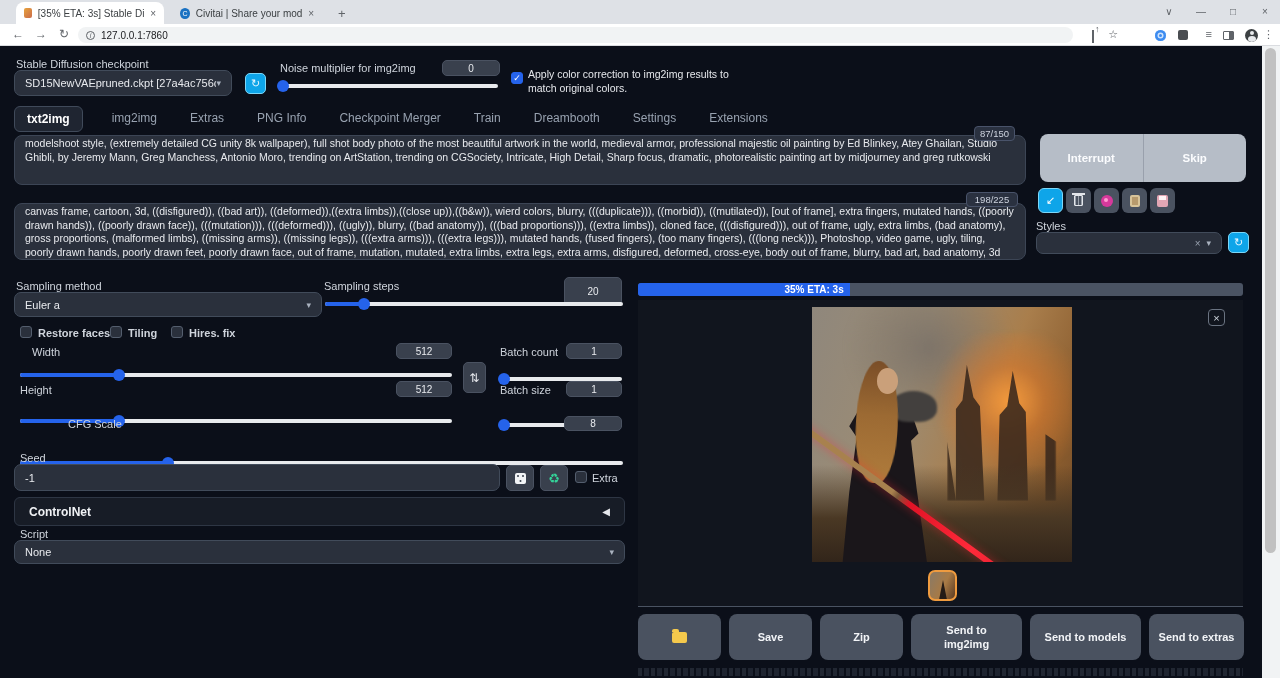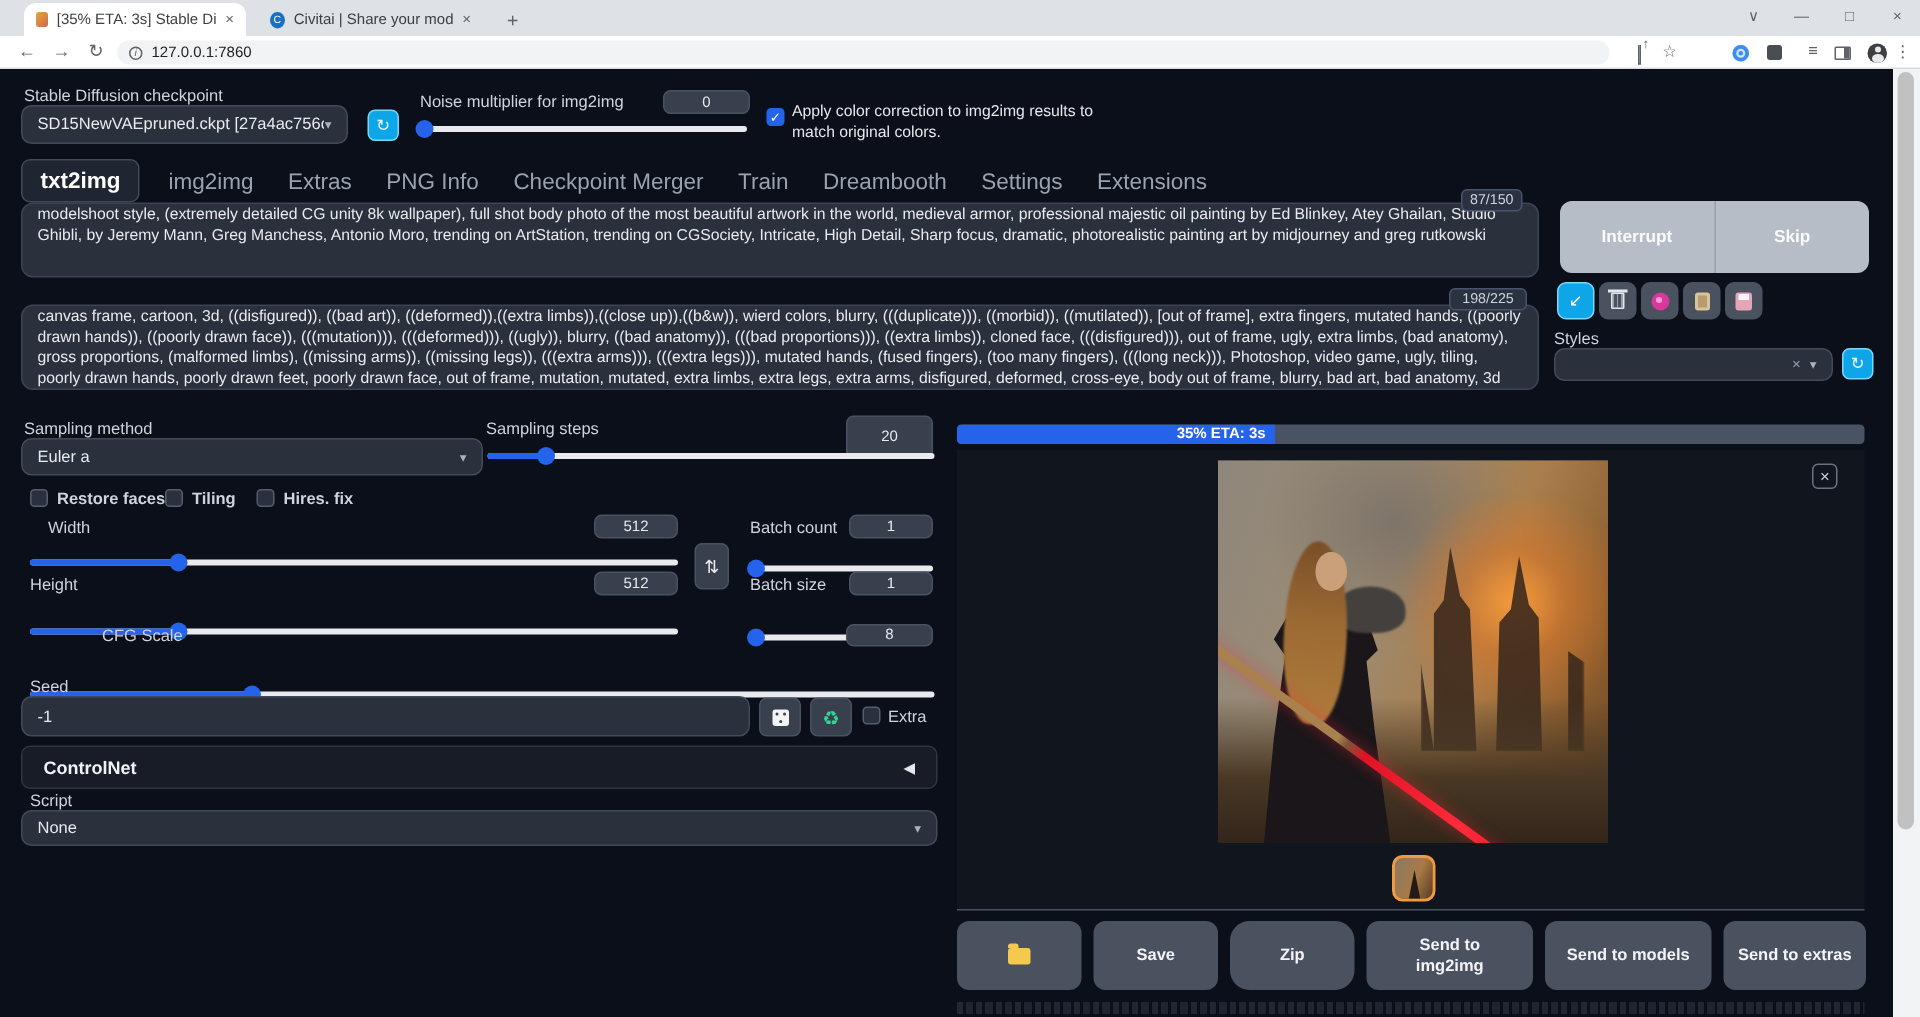--- a/index.html
+++ b/index.html
@@ -41,21 +41,21 @@
   .slider .handle { position:absolute; top:50%; transform:translate(-50%,-50%); width:12px; height:12px; border-radius:50%; background:#2563eb; }
   .bluebtn { background:#0ea5e9; border:1px solid #7dd7f8; border-radius:5px; color:#eaf8ff; font-size:11px; display:flex; align-items:center; justify-content:center; }
   .cb { width:12px; height:12px; border-radius:3px; background:#2a303c; border:1px solid #545e6e; }
   .cb.checked { background:#2563eb; border-color:#2563eb; color:#fff; font-size:9px; display:flex; align-items:center; justify-content:center; }
   .counter { position:absolute; background:#2a3140; border:1px solid #49536a; border-radius:4px; font-size:9.5px; color:#cdd3de; display:flex; align-items:center; justify-content:center; z-index:3; }
   .ta { position:absolute; background:#2a303c; border:1px solid #3c4555; border-radius:8px; padding:1px 10px; font-size:10.5px; line-height:13.5px; color:#e8eaee; overflow:hidden; }
   .graybtn { background:#4a5260; border-radius:8px; color:#f2f4f7; display:flex; align-items:center; justify-content:center; text-align:center; font-size:11px; font-weight:bold; line-height:14px; }
   .iconbtn { width:25px; height:25px; border-radius:6px; background:#4a5260; display:flex; align-items:center; justify-content:center; }
 
   
-  #apptabs { position:absolute; left:14px; top:60px; display:flex; align-items:flex-end; gap:15px; font-size:15px; color:#98a2b0; }
+  #apptabs { position:absolute; left:14px; top:60px; display:flex; align-items:flex-start; gap:25px; font-size:12px; color:#98a2b0; }
   #apptabs .tab { padding:5px 4px; }
   #apptabs .tab.active { background:#1f2531; border:1px solid #404a5a; border-radius:6px; color:#fff; font-weight:bold; padding:5px 12px; }
 
   
   #genimg { position:absolute; left:174px; top:7px; width:260px; height:255px; overflow:hidden; background:#8d8276; }
   .sky { position:absolute; inset:0; background:linear-gradient(110deg,#8f877c 0%,#9c8c74 35%,#a97e4c 62%,#8a5c2e 85%,#6e4a28 100%); }
   .glow { position:absolute; left:40%; top:10%; width:60%; height:60%; background:radial-gradient(circle at 60% 45%, rgba(248,156,60,.95) 0%, rgba(222,120,40,.55) 28%, rgba(180,100,50,0) 62%); filter:blur(2px); }
   .castle { position:absolute; left:52%; top:18%; width:42%; height:58%; background:#39281d; opacity:.88; filter:blur(1.2px);
             clip-path:polygon(8% 100%,8% 38%,14% 32%,18% 8%,24% 30%,30% 36%,34% 100%,46% 100%,48% 42%,55% 36%,60% 12%,66% 34%,72% 40%,74% 100%,90% 100%,90% 55%,100% 60%,100% 100%,0 100%,0 60%); }
   .smoke { position:absolute; left:10%; top:-6%; width:70%; height:55%; background:radial-gradient(ellipse at 50% 40%, rgba(120,112,104,.85), rgba(120,112,104,0) 65%); filter:blur(3px); }
@@ -327,21 +327,21 @@
       <div class="abs" style="left:290px; top:270px; width:29px; height:31px; border:2px solid #ef9b3f; border-radius:7px; background:linear-gradient(115deg,#8a7a66,#a87a45 55%,#5a3a22); overflow:hidden;">
         <div style="position:absolute; left:8px; top:8px; width:10px; height:20px; background:#241b16; clip-path:polygon(50% 0,90% 100%,10% 100%);"></div>
       </div>
     </div>
 
     <div class="abs" style="left:638px; top:568px; width:606px; display:flex; gap:8px;">
       <div class="graybtn" style="flex:1; height:46px;">
           <span class="ic-folder"></span>
         </div>
       <div class="graybtn" style="flex:1; height:46px;">Save</div>
-      <div class="graybtn" style="flex:1; height:46px;border-radius:13px;">Zip</div>
+      <div class="graybtn" style="flex:1; height:46px;">Zip</div>
       <div class="graybtn" style="flex:1; height:46px; padding:0 14px;">Send to img2img</div>
       <div class="graybtn" style="flex:1; height:46px; padding:0 14px;">Send to models</div>
       <div class="graybtn" style="flex:1; height:46px; padding:0 6px;">Send to extras</div>
     </div>
 
     <div class="infoline" style="left:638px; top:622px; width:605px;"></div>
   </div>
 
   <div id="scrolltrack">
     <div id="scrollthumb"></div>

